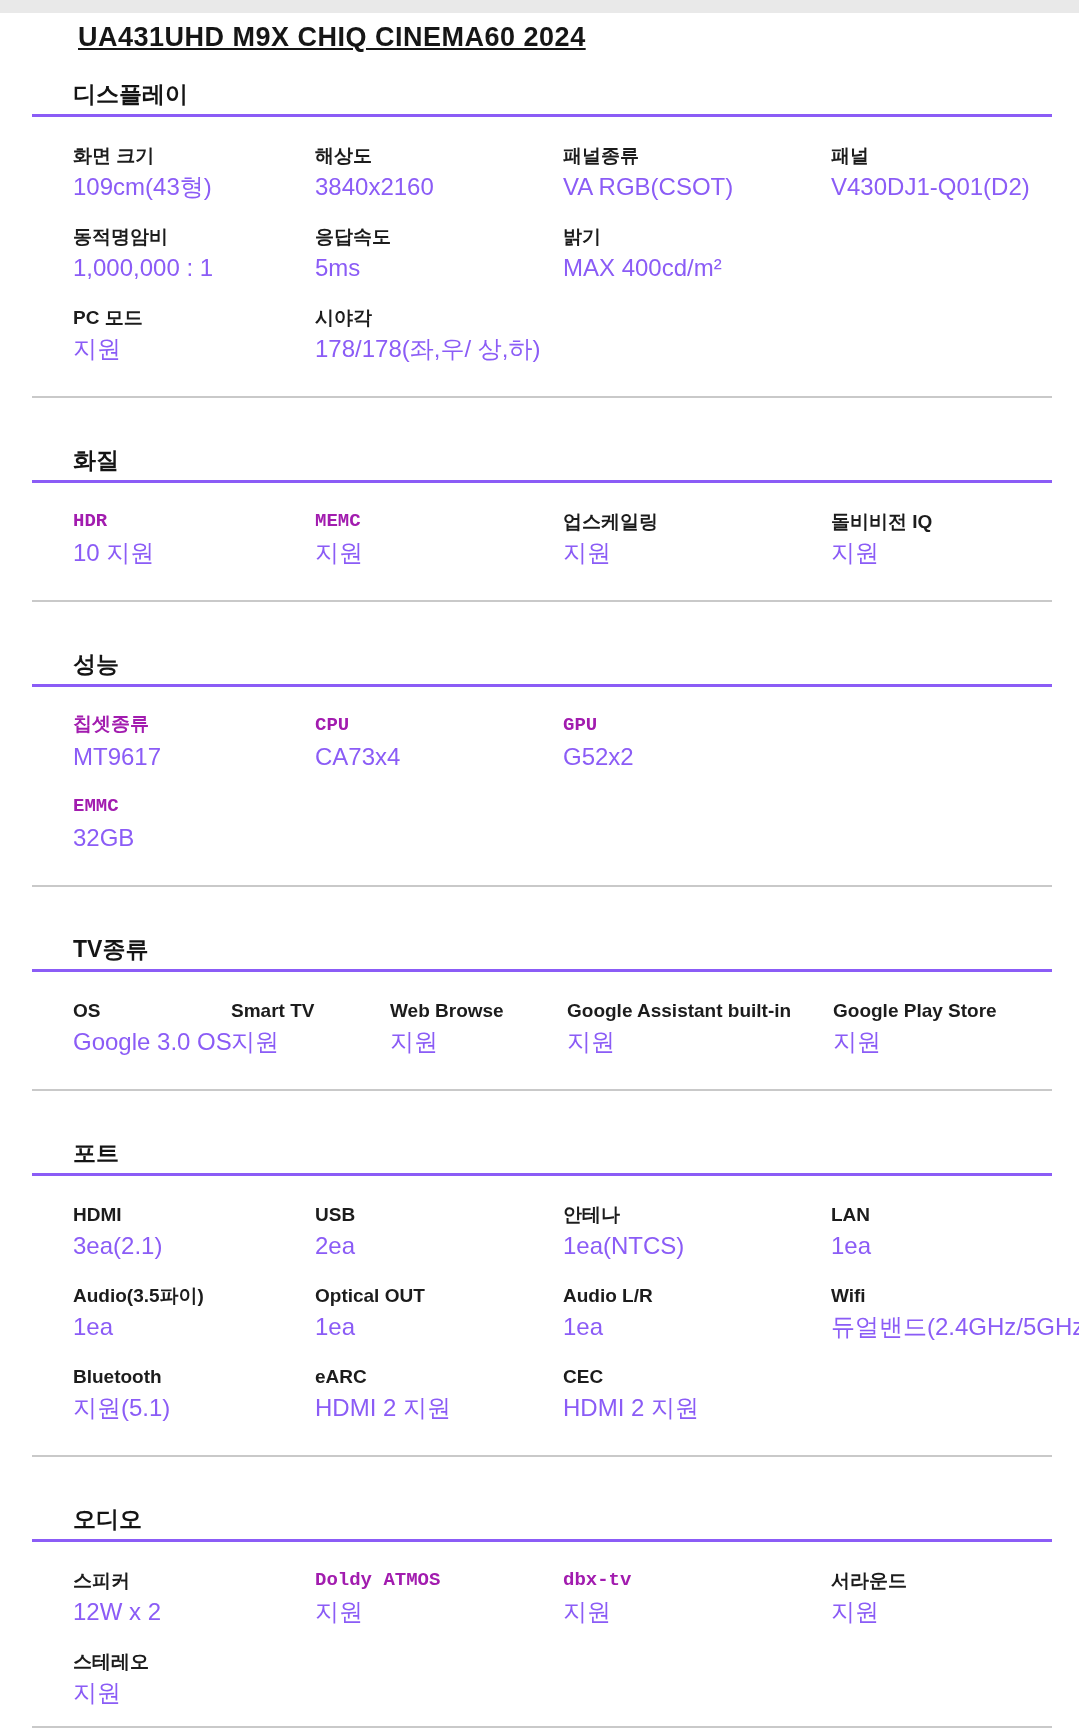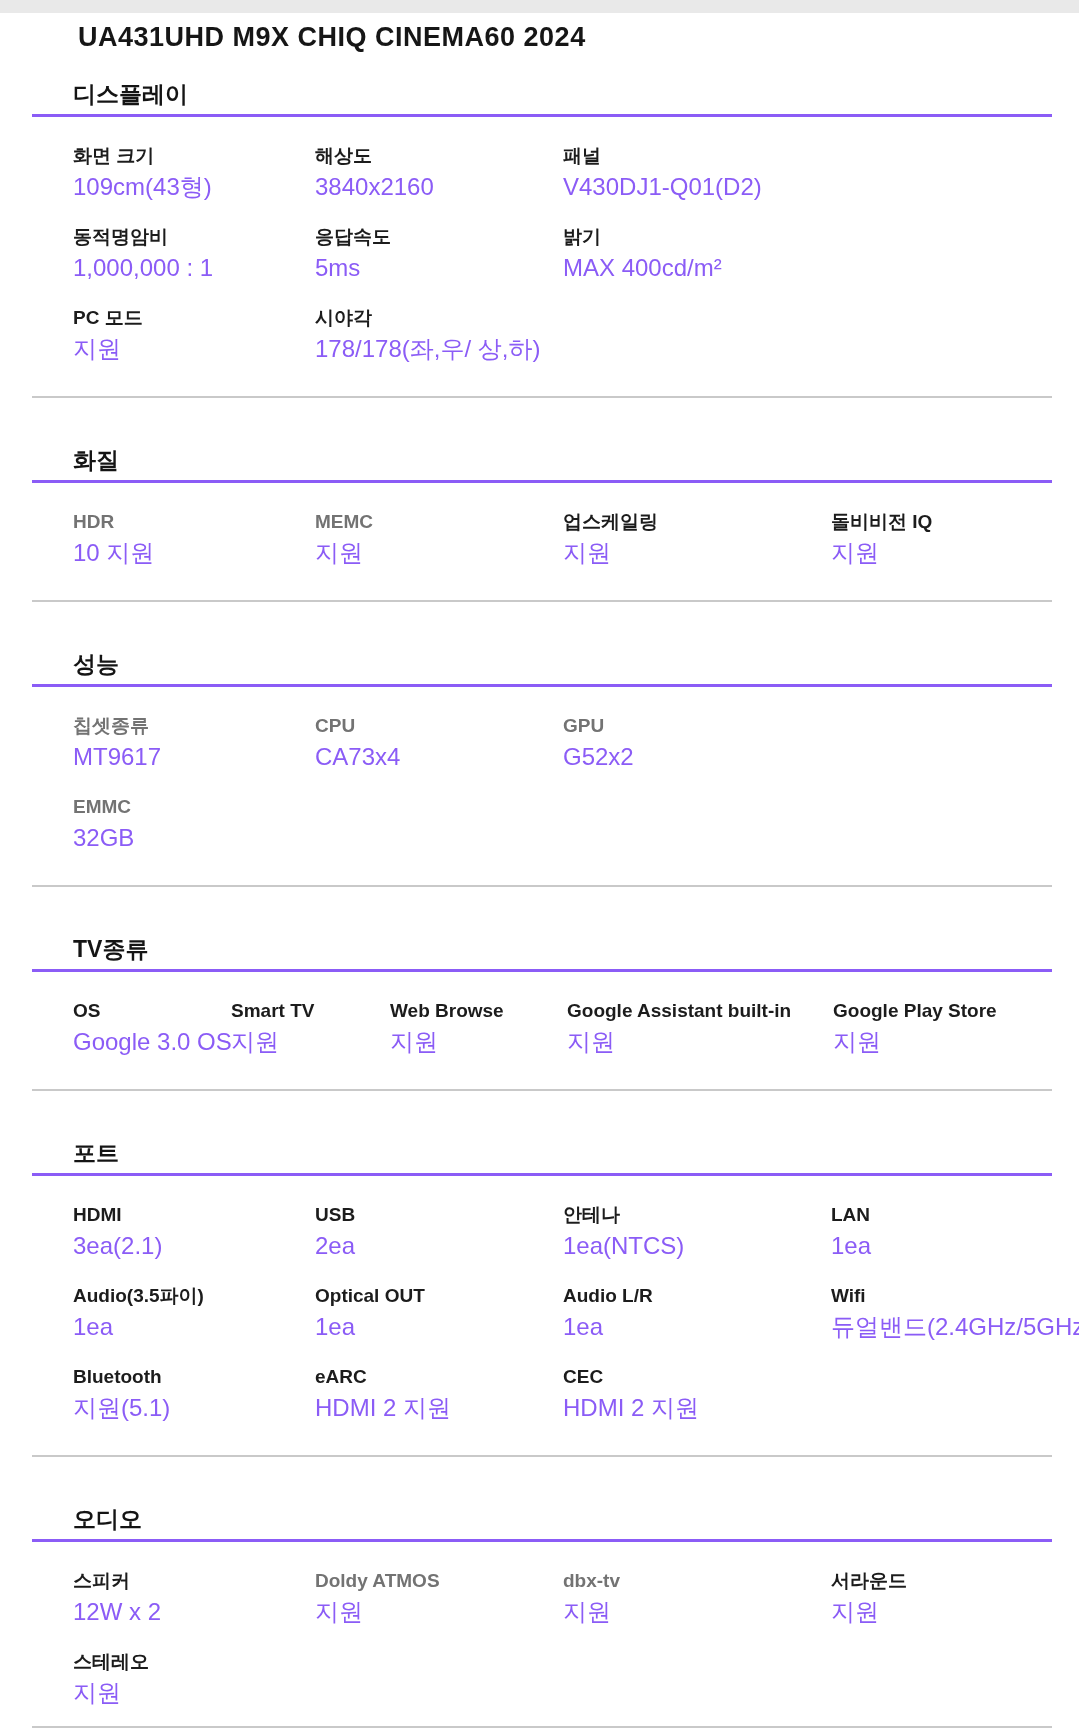--- a/index.html
+++ b/index.html
@@ -24,20 +24,21 @@
     padding-left: 32px;
     padding-right: 27px; 
   }
   .page-title {
     margin: 9px 0 0 46px;
     font-size: 27px;
     line-height: 30px;
     font-weight: bold;
     letter-spacing: 0.5px;
     color: #161616;
+    text-decoration: underline;
   }
   section.spec-section {
     margin-top: 48px;
   }
   section.spec-section.first {
     margin-top: 28px;
   }
   .section-head {
     border-bottom: 3px solid #8b5cf6;
     padding-bottom: 6px;
@@ -67,21 +68,21 @@
     grid-template-columns: 158px 159px 177px 266px 1fr;
   }
   .spec-cell { min-width: 0; }
   .spec-label {
     font-size: 19px;
     line-height: 23px;
     font-weight: bold;
     color: #1c1c1c;
     white-space: nowrap;
   }
-  .spec-label.red { color: #737373; }
+  .spec-label.red { color: #a21caf; font-family: Liberation Mono, monospace; }
   .spec-value {
     margin-top: 9px;
     font-size: 24px;
     line-height: 22px;
     color: #8b5cf6;
     white-space: nowrap;
   }
 </style>
 </head>
 <body>
@@ -100,20 +101,24 @@
           <div class="spec-row">
             <div class="spec-cell">
               <div class="spec-label">화면 크기</div>
               <div class="spec-value">109cm(43형)</div>
             </div>
             <div class="spec-cell">
               <div class="spec-label">해상도</div>
               <div class="spec-value">3840x2160</div>
             </div>
             <div class="spec-cell">
+              <div class="spec-label">패널종류</div>
+              <div class="spec-value">VA RGB(CSOT)</div>
+            </div>
+            <div class="spec-cell">
               <div class="spec-label">패널</div>
               <div class="spec-value">V430DJ1-Q01(D2)</div>
             </div>
           </div>
           <div class="spec-row">
             <div class="spec-cell">
               <div class="spec-label">동적명암비</div>
               <div class="spec-value">1,000,000 : 1</div>
             </div>
             <div class="spec-cell">

